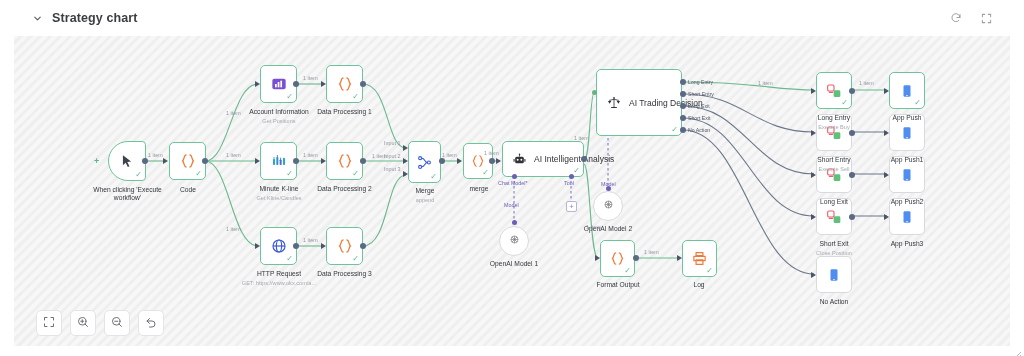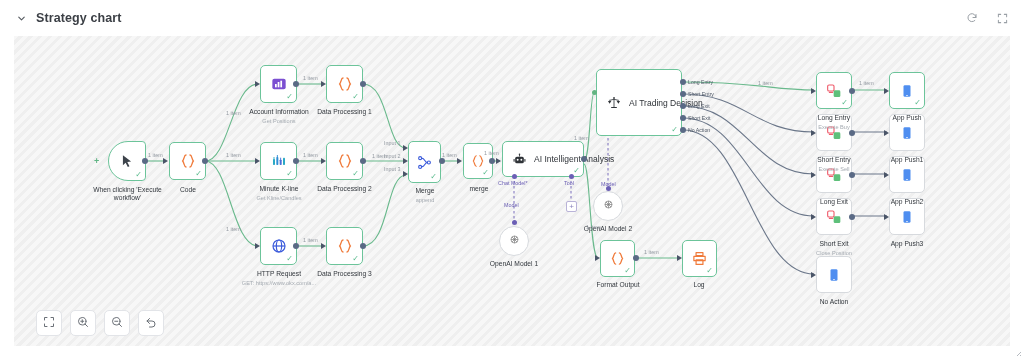--- a/index.html
+++ b/index.html
@@ -15,21 +15,21 @@
     width: 1024px; height: 356px;
     background: #ffffff;
   }
 
   
   #header {
     position: absolute; left: 0; top: 0;
     width: 1024px; height: 36px;
     background: #ffffff;
     display: flex; align-items: center;
-    padding: 0 14px;
+    padding: 0 30px;
   }
   #header .chev {
     width: 14px; height: 14px;
     color: #55595f;
     display: flex; align-items: center; justify-content: center;
     margin-right: 8px;
     cursor: pointer;
   }
   #header .title {
     font-size: 12.5px;

